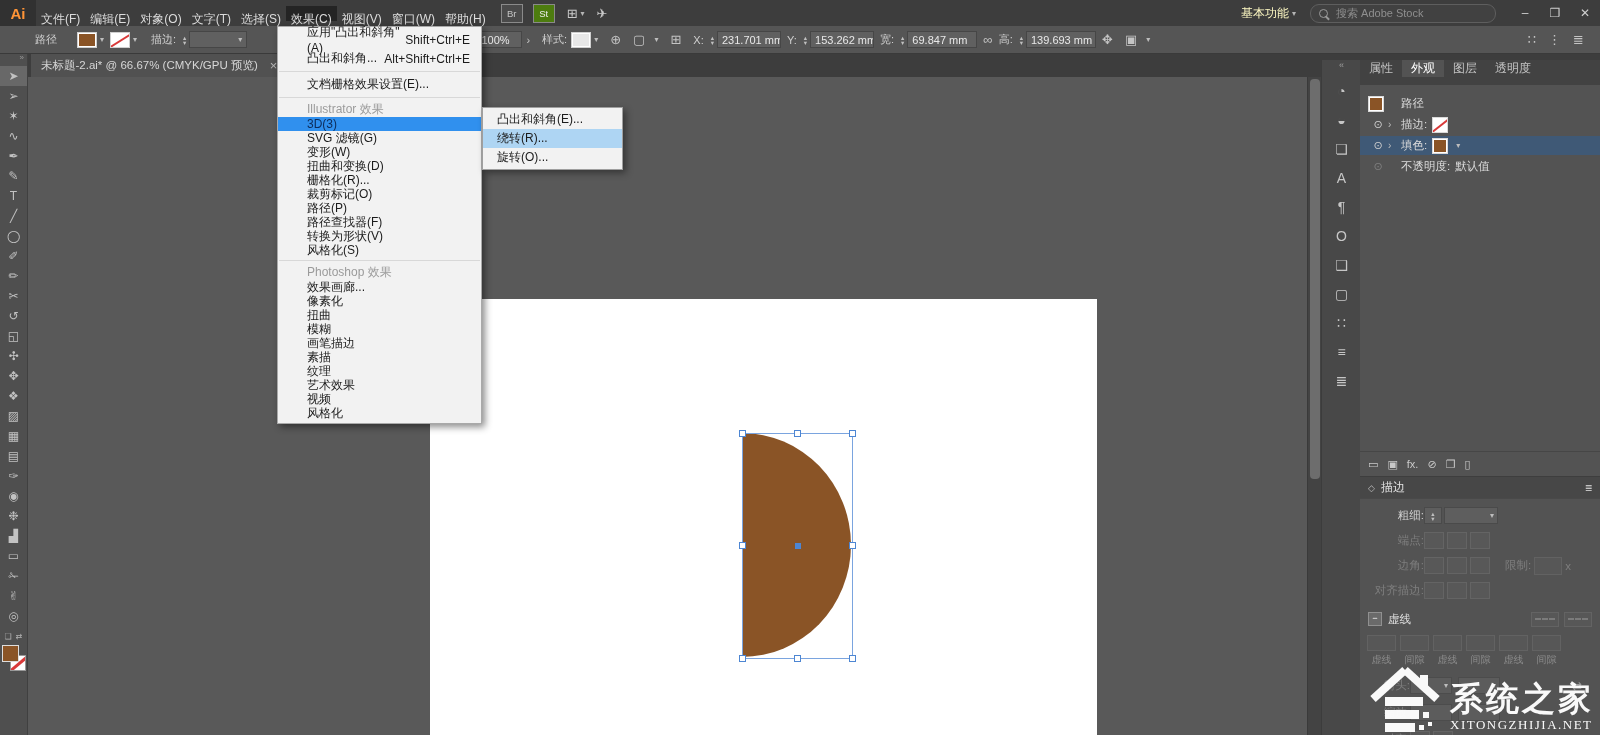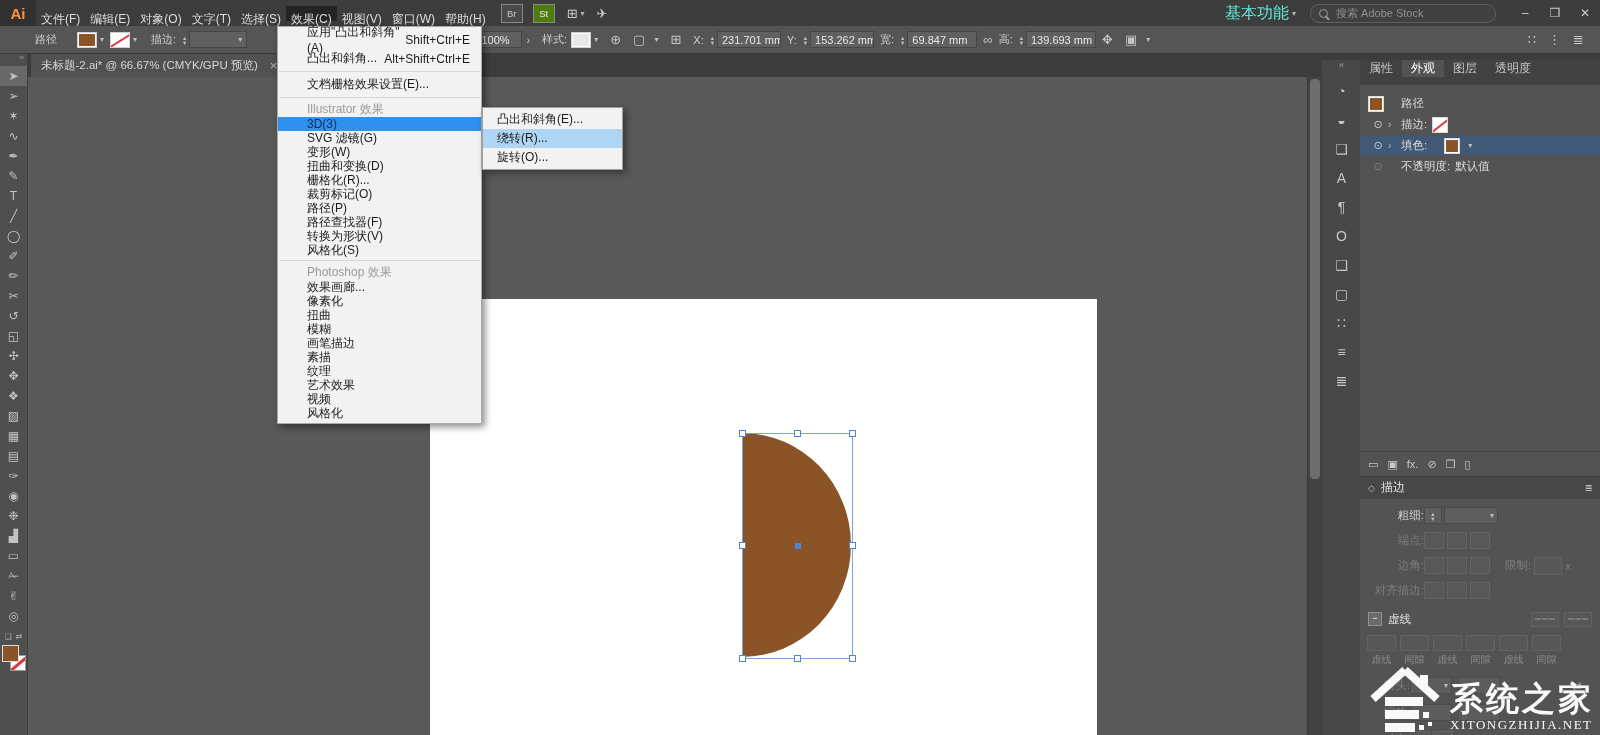--- a/index.html
+++ b/index.html
@@ -7,21 +7,21 @@
   
   #menubar{position:absolute;left:0;top:0;width:1600px;height:26px;background:#3d3d3d;display:flex;align-items:center;color:#dcdcdc;font-size:12px;z-index:5}
   .logo{width:36px;height:26px;display:flex;align-items:center;justify-content:center;color:#ff9437;font-weight:bold;font-size:15px;background:#313131}
   .mb-item{padding:0 5px;height:15px;line-height:26px;white-space:nowrap}
   .mb-item.active{background:#242424}
   .badge{width:20px;height:17px;border:1px solid #8a8a8a;color:#c5c5c5;font-size:9.5px;display:flex;align-items:center;justify-content:center;margin-left:10px;background:#4a4a4a}
   .badge.bright{background:#4d7c0f;color:#eee}
   .mb-icon{color:#c9c9c9;margin-left:12px;font-size:13px}
   .mb-dd{color:#b5b5b5;font-size:8px;margin-left:3px}
   .mb-right{margin-left:auto;display:flex;align-items:center}
-  .workspace{font-size:16px;color:#5eead4}
+  .workspace{font-size:12px;color:#fef9c3}
   .searchbox{width:168px;height:17px;border:1px solid #5e5e5e;background:#414141;border-radius:9px;display:flex;align-items:center;padding:0 8px;margin:15px 14px}
   .mag{width:7px;height:7px;border:1.5px solid #9a9a9a;border-radius:50%;position:relative;margin-right:6px;flex:none}
   .mag::after{content:'';position:absolute;width:5px;height:1.5px;background:#9a9a9a;left:5px;top:7px;transform:rotate(45deg)}
   .searchbox input{background:transparent;border:0;color:#bbb;font-size:11px;width:100%;outline:none;font-family:inherit}
   .searchbox input::placeholder{color:#8f8f8f}
   .winbtn{width:30px;height:26px;display:flex;align-items:center;justify-content:center;color:#cfcfcf;font-size:12px}
   
   #controlbar{position:absolute;left:0;top:26px;width:1600px;height:27px;background:#555;border-bottom:1px solid #3a3a3a;display:flex;align-items:center;font-size:11px;color:#cfcfcf;z-index:4}
   .cb-label{margin:0 4px 0 0;white-space:nowrap}
   .swatch{width:18px;height:14px;border:1px solid #cfcfcf;background:#8A5426;box-shadow:inset 0 0 0 1px #fff}
@@ -335,21 +335,21 @@
       </div>
       <div class="app-row">
         <span class="eye">⊙</span>
         <span class="chev">›</span>
         <span style="margin-right:5px">描边:</span>
         <span class="sw-sm none"></span>
       </div>
       <div class="app-row selected">
         <span class="eye">⊙</span>
         <span class="chev">›</span>
-        <span style="margin-right:17px">填色:</span>
+        <span style="margin-right:5px">填色:</span>
         <span class="sw-sm"></span>
         <span class="dd">▾</span>
       </div>
       <div class="app-row">
         <span class="eye dim">⊙</span>
         <span class="chev"></span>
         <span style="margin-right:5px">不透明度:</span>
         <span>默认值</span>
       </div>
     </div>

